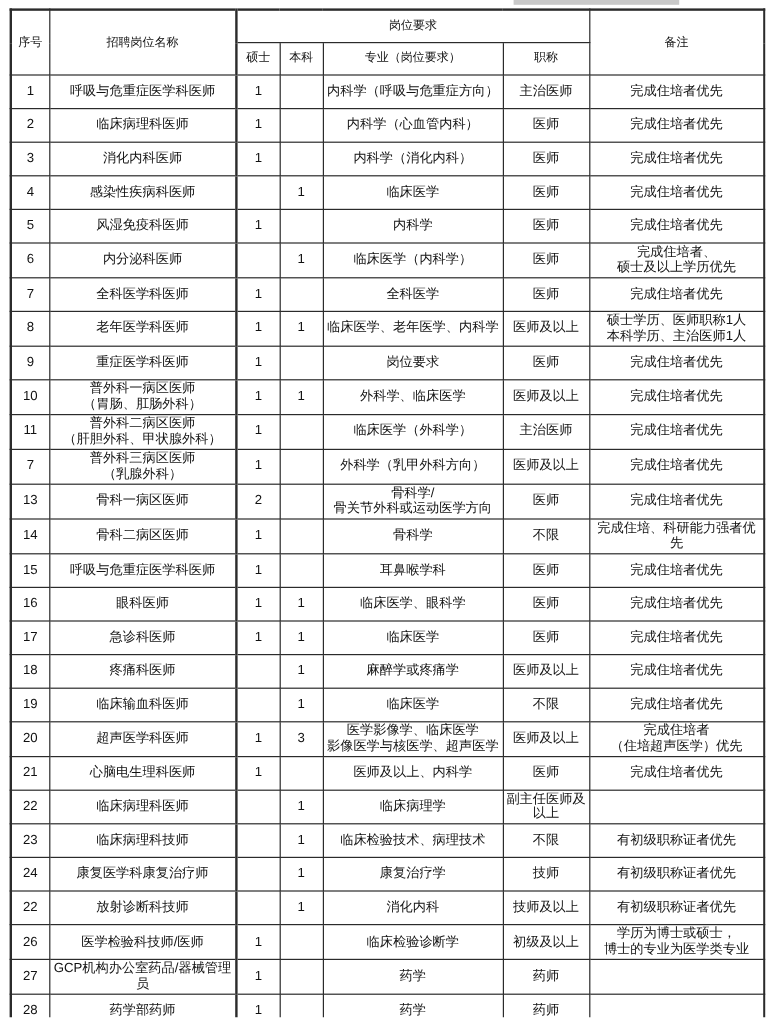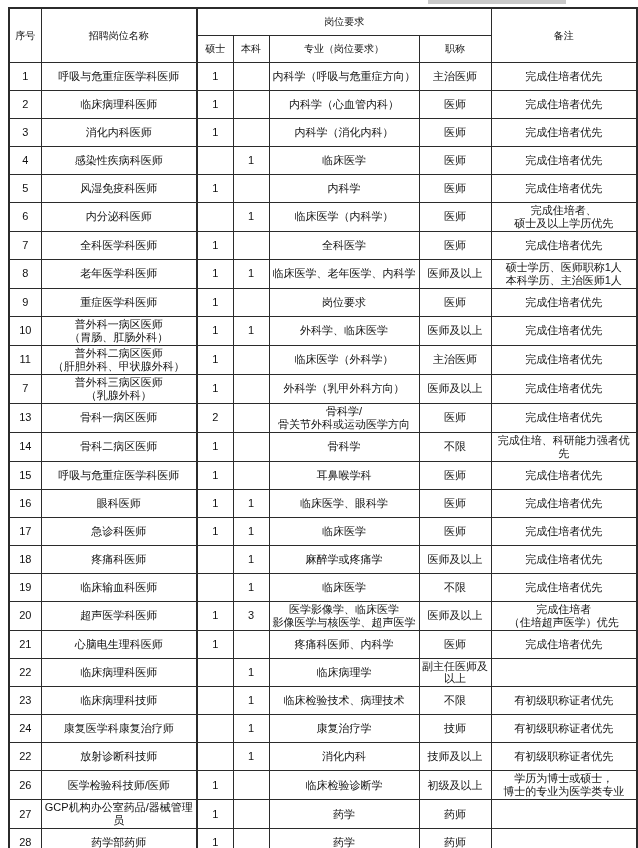--- a/index.html
+++ b/index.html
@@ -278,21 +278,21 @@
 影像医学与核医学、超声医学</td>
           <td>医师及以上</td>
           <td>完成住培者
 （住培超声医学）优先</td>
         </tr>
         <tr>
           <td>21</td>
           <td>心脑电生理科医师</td>
           <td class="thick-left">1</td>
           <td></td>
-          <td>疼痛科医师、内科学</td>
+          <td>医师及以上、内科学</td>
           <td>医师</td>
           <td>完成住培者优先</td>
         </tr>
         <tr>
           <td>22</td>
           <td>临床病理科医师</td>
           <td class="thick-left"></td>
           <td>1</td>
           <td>临床病理学</td>
           <td>副主任医师及以上</td>

